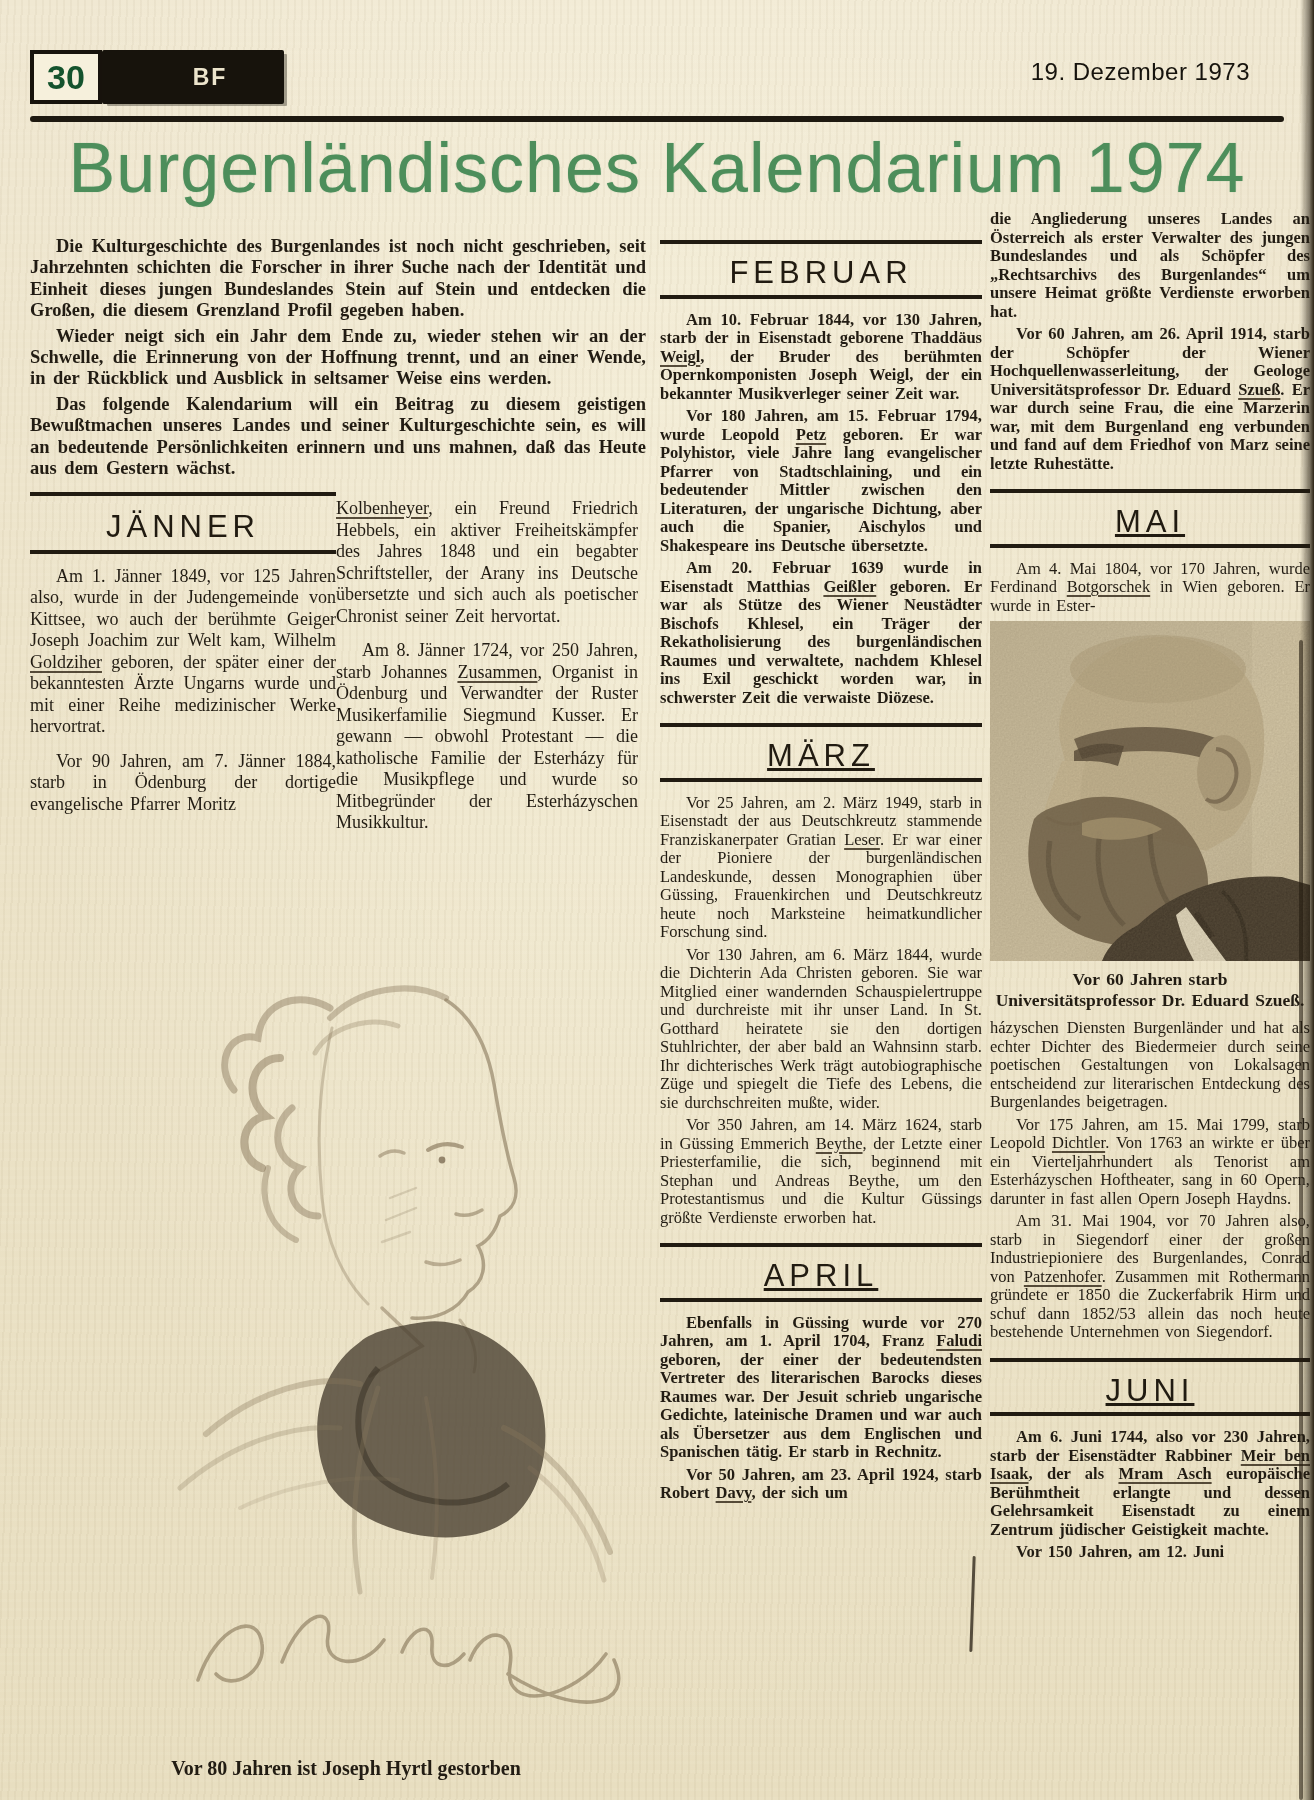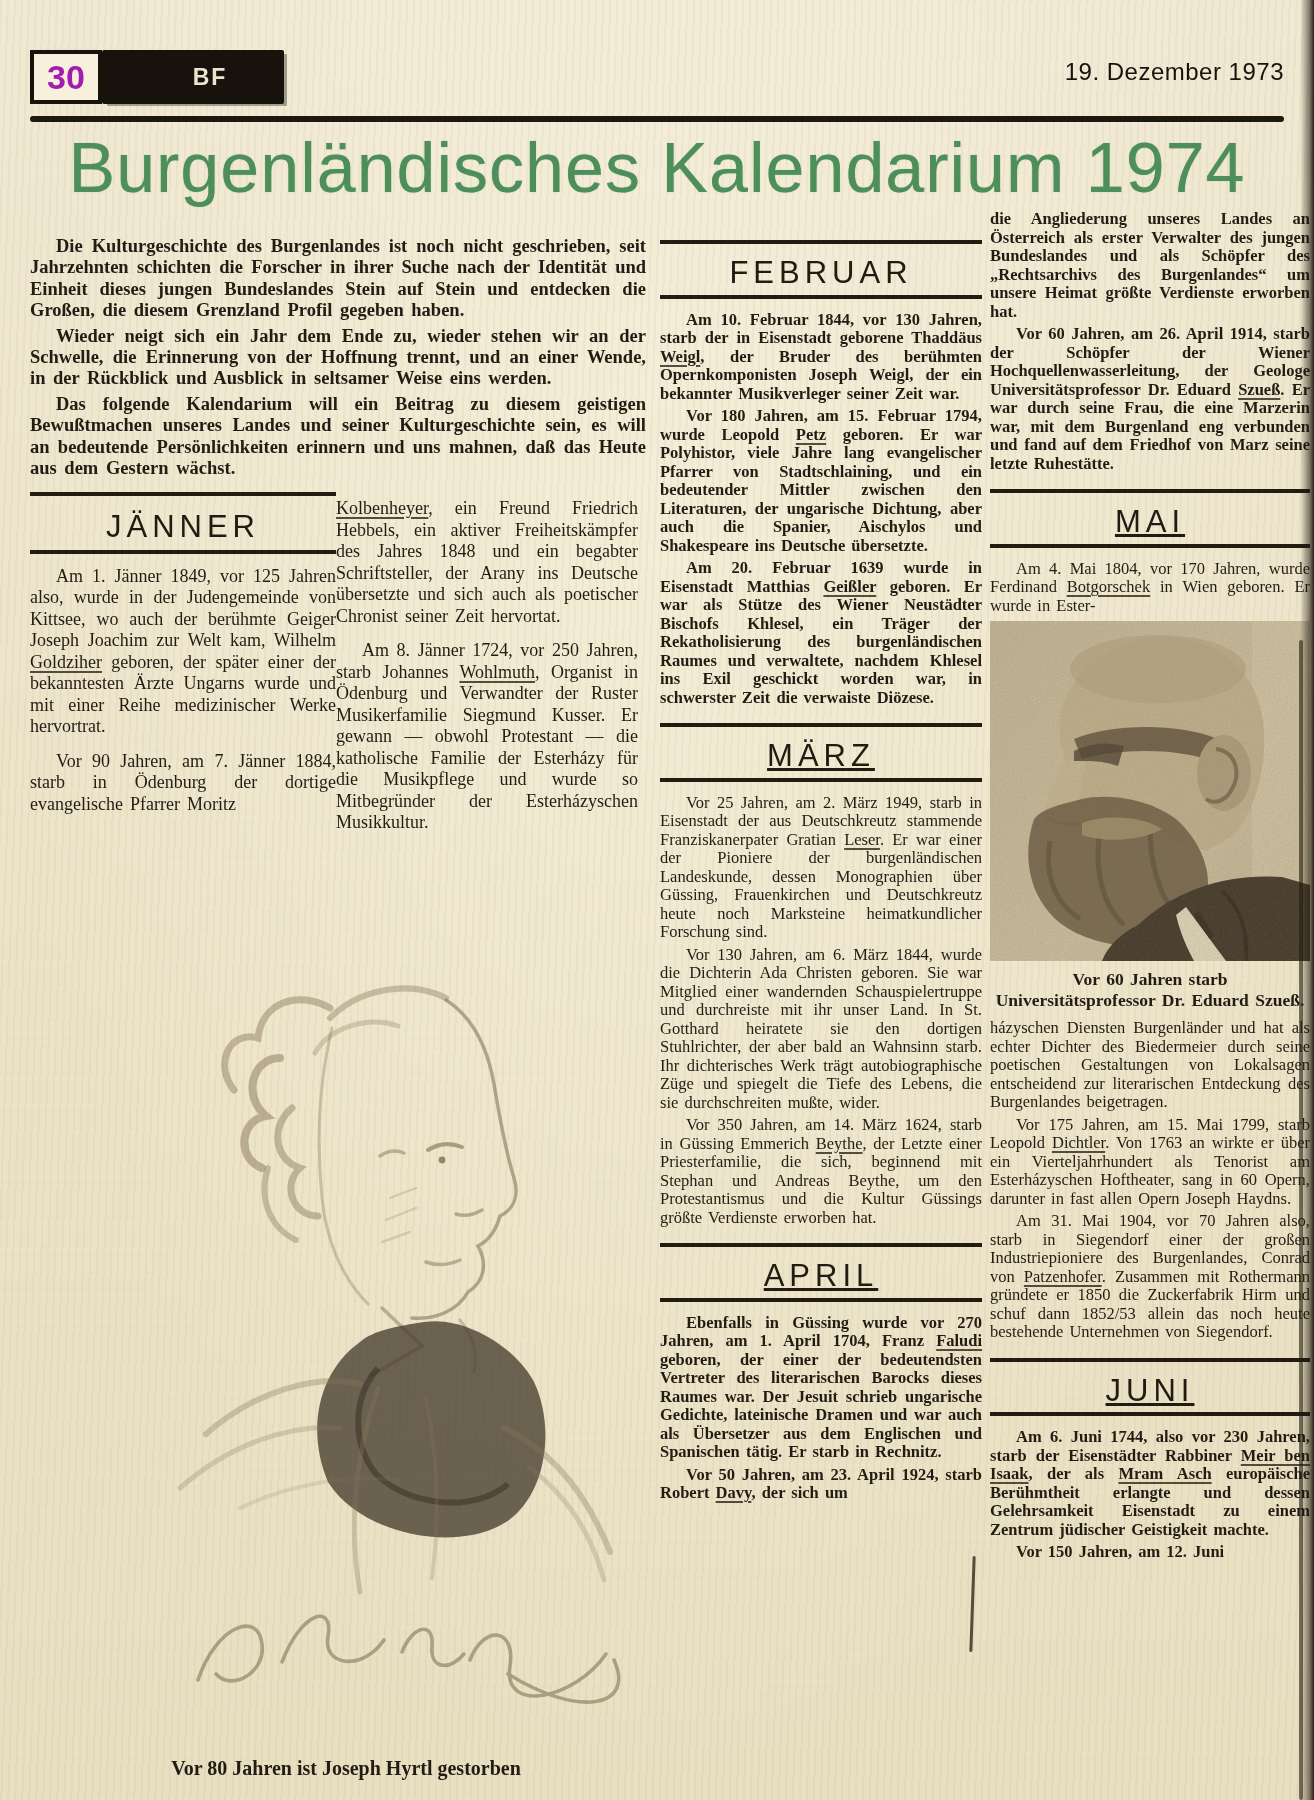--- a/index.html
+++ b/index.html
@@ -14,27 +14,27 @@
     background:
       repeating-linear-gradient(92deg, rgba(120,100,60,.05) 0 2px, rgba(0,0,0,0) 2px 7px),
       repeating-linear-gradient(0deg, rgba(255,255,240,.05) 0 3px, rgba(0,0,0,0) 3px 9px);}
   .edge-shadow{position:absolute;top:0;right:0;width:14px;height:100%;
     background:linear-gradient(to right, rgba(32,25,14,0), rgba(32,25,14,.55) 70%, #2a2214);}
   .crease{position:absolute;background:rgba(35,27,15,.75);width:3px;border-radius:2px;}
 
   
   .pagenum-box{position:absolute;left:30px;top:50px;width:72px;height:54px;background:#f6f0dc;
     border:4px solid #17130c;box-sizing:border-box;display:flex;align-items:center;justify-content:center;
-    font-family:"Liberation Sans",sans-serif;font-weight:700;font-size:34px;color:#a21caf;}
+    font-family:"Liberation Sans",sans-serif;font-weight:700;font-size:34px;color:#14532d;}
   .bf-box{position:absolute;left:102px;top:50px;width:182px;height:54px;background:#17130c;
     display:flex;align-items:center;justify-content:center;padding-left:34px;box-sizing:border-box;
     font-family:"Liberation Sans",sans-serif;font-weight:700;font-size:23px;color:#ece4cc;
     letter-spacing:2px;border-radius:2px;
     box-shadow:-6px 0 0 -2px rgba(23,19,12,.55), 4px 3px 0 -1px rgba(23,19,12,.35);}
-  .issue-date{position:absolute;right:30px;top:58px;font-family:"Liberation Sans",sans-serif;
+  .issue-date{position:absolute;right:64px;top:58px;font-family:"Liberation Sans",sans-serif;
     font-size:24px;color:#16130d;letter-spacing:.5px;}
   .top-rule{position:absolute;left:30px;top:116px;width:1254px;height:6px;background:#1e1910;border-radius:3px;}
   .headline{position:absolute;left:0;top:122px;width:100%;text-align:center;
     font-family:"Liberation Sans",sans-serif;font-weight:500;font-size:70px;line-height:92px;
     letter-spacing:1px;color:#4d8e5b;text-shadow:0 0 1px rgba(77,142,91,.5);}
 
   
   p{margin:0 0 4px 0;text-align:justify;}
   .ind{text-indent:26px;}
   .gap{margin-top:13px;}
@@ -84,21 +84,21 @@
   </div>
 
   <div class="col1 jan-text">
     <div class="sechead">JÄNNER</div>
     <p class="ind">Am 1. Jänner 1849, vor 125 Jahren also, wurde in der Judengemeinde von Kittsee, wo auch der berühmte Geiger Joseph Joachim zur Welt kam, Wilhelm <u>Goldziher</u> geboren, der später einer der bekanntesten Ärzte Ungarns wurde und mit einer Reihe medizinischer Werke hervortrat.</p>
     <p class="ind gap">Vor 90 Jahren, am 7. Jänner 1884, starb in Ödenburg der dortige evangelische Pfarrer Moritz</p>
   </div>
 
   <div class="col2 jan-text">
     <p><u>Kolbenheyer</u>, ein Freund Friedrich Hebbels, ein aktiver Freiheitskämpfer des Jahres 1848 und ein begabter Schriftsteller, der Arany ins Deutsche übersetzte und sich auch als poetischer Chronist seiner Zeit hervortat.</p>
-    <p class="ind gap">Am 8. Jänner 1724, vor 250 Jahren, starb Johannes <u>Wohlmuth</u>, Organist in Ödenburg und Verwandter der Ruster Musikerfamilie Siegmund Kusser. Er gewann — obwohl Protestant — die katholische Familie der Esterházy für die Musikpflege und wurde so Mitbegründer der Esterházyschen Musikkultur.</p>
+    <p class="ind gap">Am 8. Jänner 1724, vor 250 Jahren, starb Johannes <u>Zusammen</u>, Organist in Ödenburg und Verwandter der Ruster Musikerfamilie Siegmund Kusser. Er gewann — obwohl Protestant — die katholische Familie der Esterházy für die Musikpflege und wurde so Mitbegründer der Esterházyschen Musikkultur.</p>
   </div>
 
   <div class="portrait">
     <svg viewBox="0 0 632 880">
       <g fill="none" stroke="#87765a" stroke-linecap="round">
 
         <path d="M300,140 C268,122 232,134 228,170 C198,162 184,198 204,222" stroke-width="7" opacity=".45"></path>
         <path d="M250,190 C222,190 212,228 236,248 C210,252 206,290 232,300" stroke-width="8" opacity=".5"></path>
         <path d="M262,240 C240,258 244,292 270,300 C252,316 262,348 288,348" stroke-width="7" opacity=".45"></path>
         <path d="M300,150 C330,120 380,112 416,130" stroke-width="6" opacity=".4"></path>

